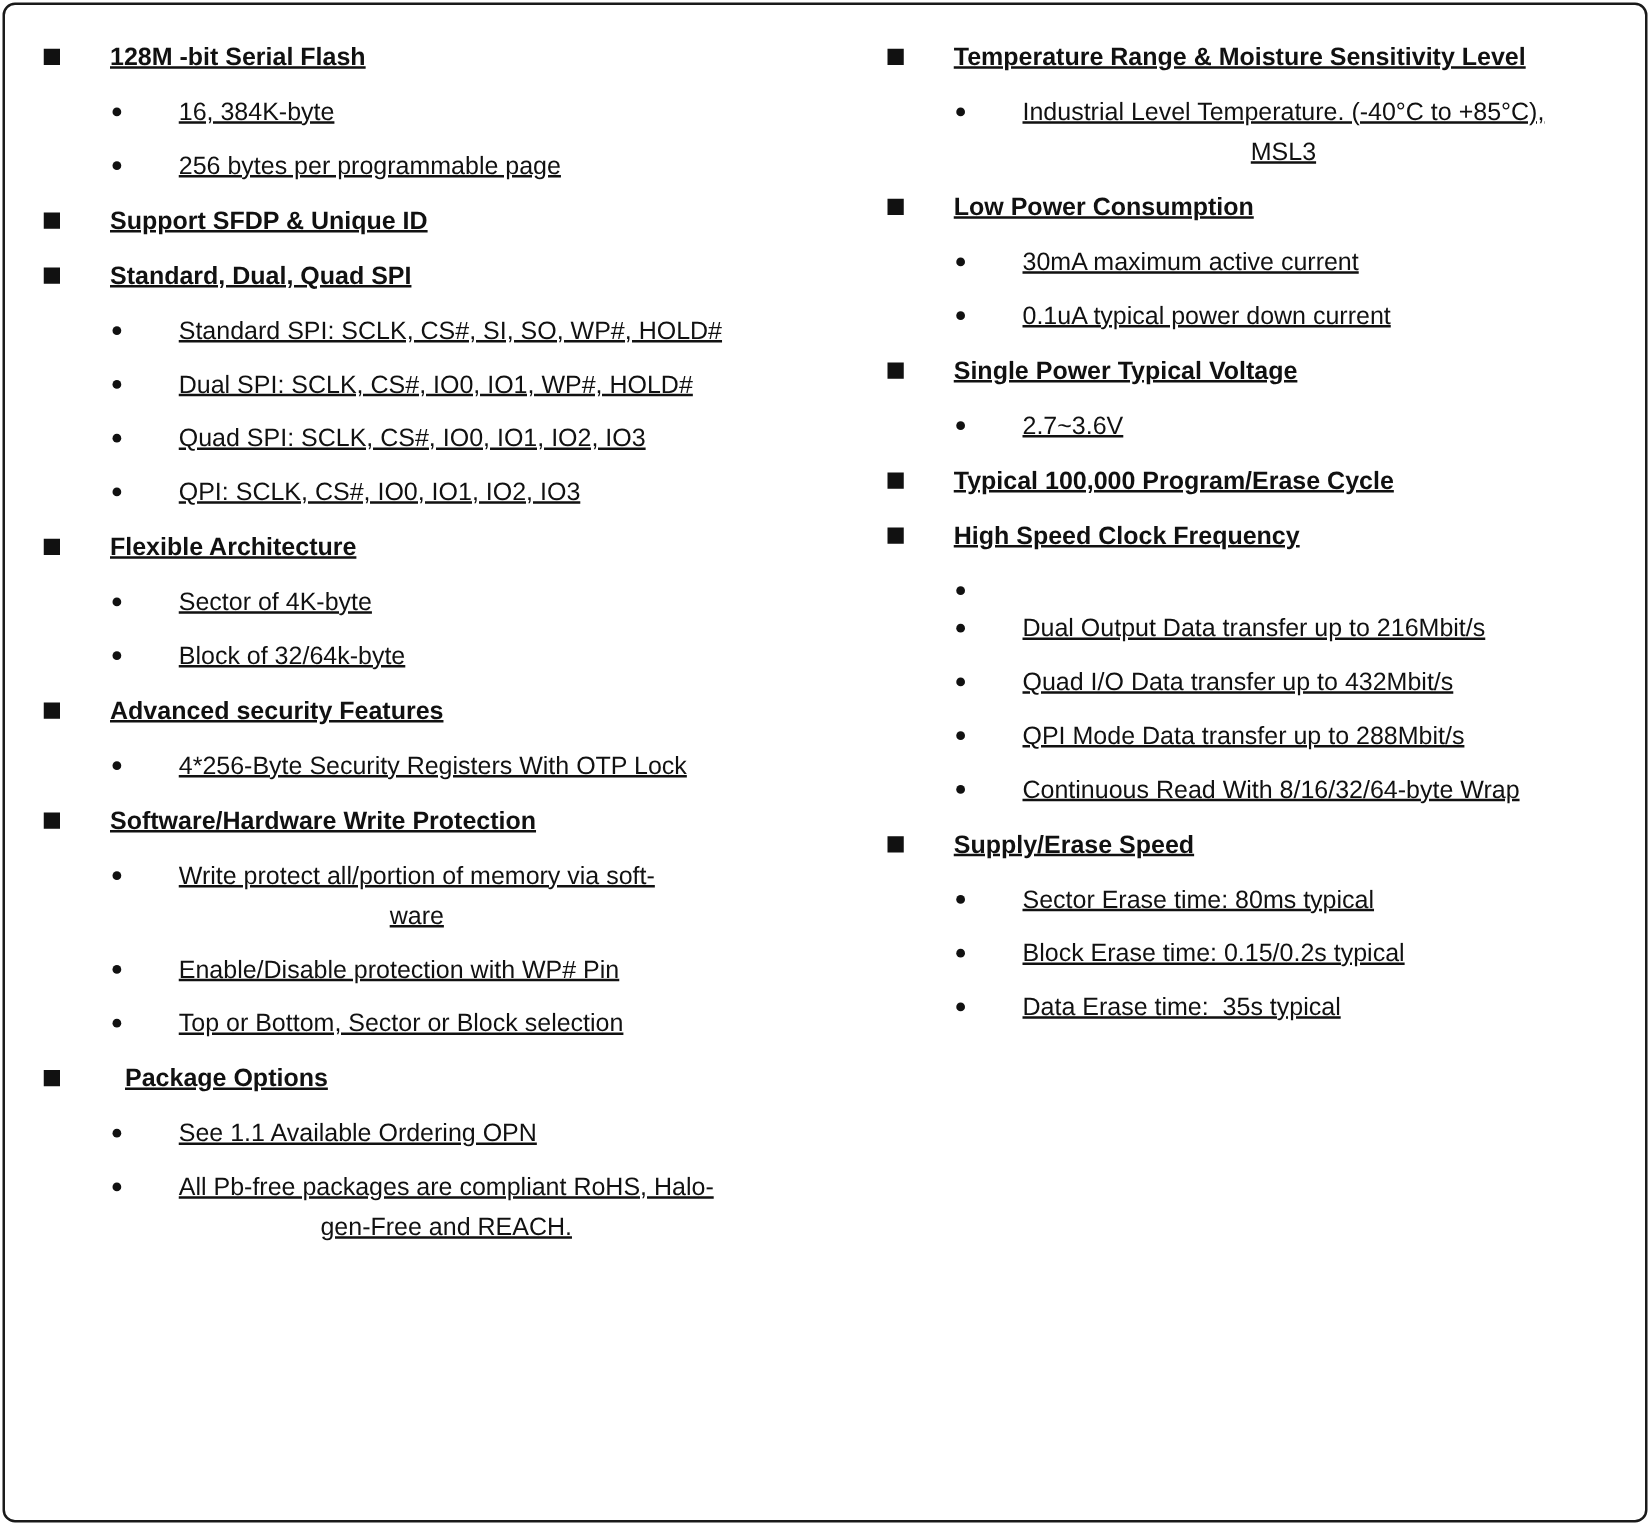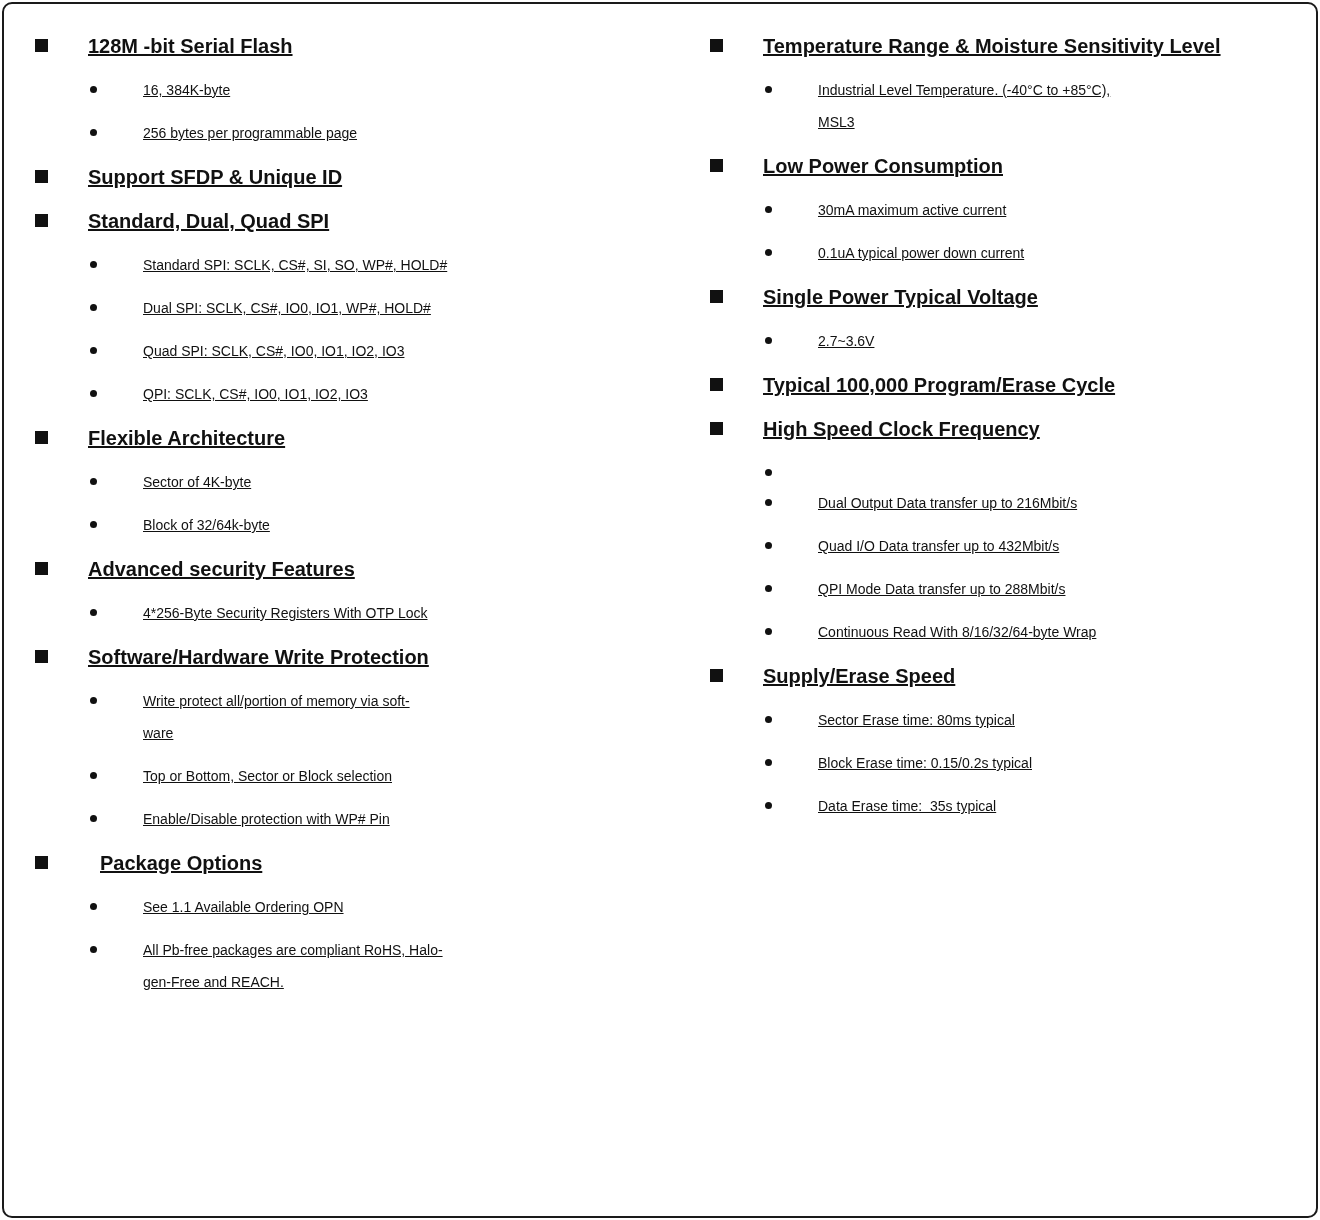--- a/index.html
+++ b/index.html
@@ -61,23 +61,24 @@
   .dot {
     flex: 0 0 7px;
     width: 7px;
     height: 7px;
     border-radius: 50%;
     background: #111111;
     margin-top: 12px;
     margin-right: 46px;
   }
   .item-text {
-    font-size: 14px;
+    font-size: 20px;
     line-height: 32px;
     white-space: pre-wrap;
+    text-align: center;
   }
 </style>
 </head>
 <body>
 
 <div class="page-border"></div>
 
 <div class="content">
 
   <div class="col col-left">
@@ -158,25 +159,25 @@
         <span class="sq"></span>
         <h3 class="sec-title">Software/Hardware Write Protection</h3>
       </div>
       <div class="item">
         <span class="dot"></span>
         <span class="item-text">Write protect all/portion of memory via soft-
 ware</span>
       </div>
       <div class="item">
         <span class="dot"></span>
+        <span class="item-text">Enable/Disable protection with WP# Pin</span>
+      </div>
+      <div class="item">
+        <span class="dot"></span>
         <span class="item-text">Top or Bottom, Sector or Block selection</span>
-      </div>
-      <div class="item">
-        <span class="dot"></span>
-        <span class="item-text">Enable/Disable protection with WP# Pin</span>
       </div>
     </div>
 
     <div class="section">
       <div class="sec-title-row">
         <span class="sq"></span>
         <h3 class="sec-title t-indent">Package Options</h3>
       </div>
       <div class="item">
         <span class="dot"></span>

